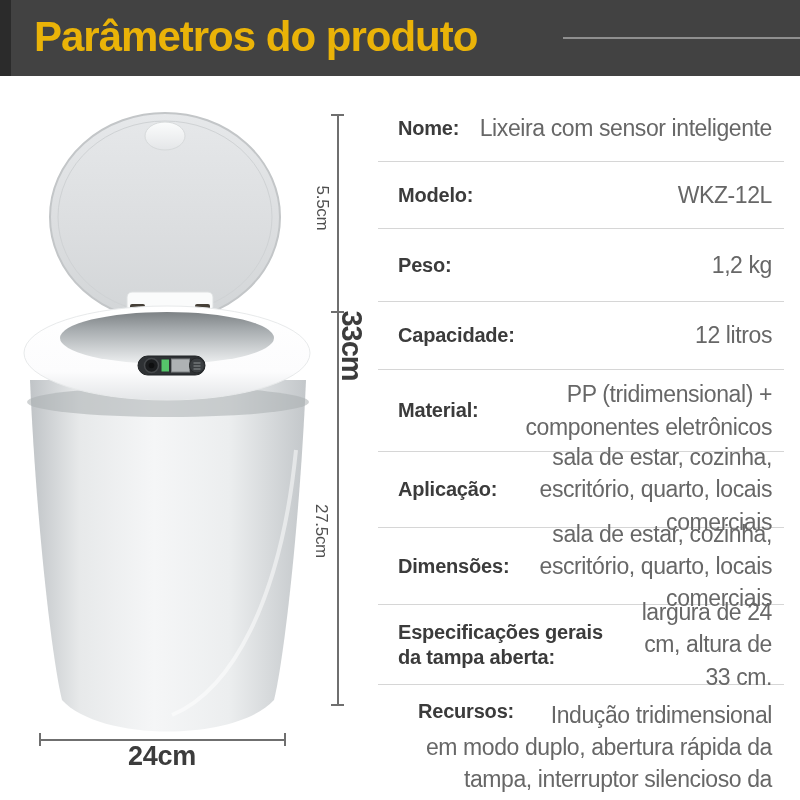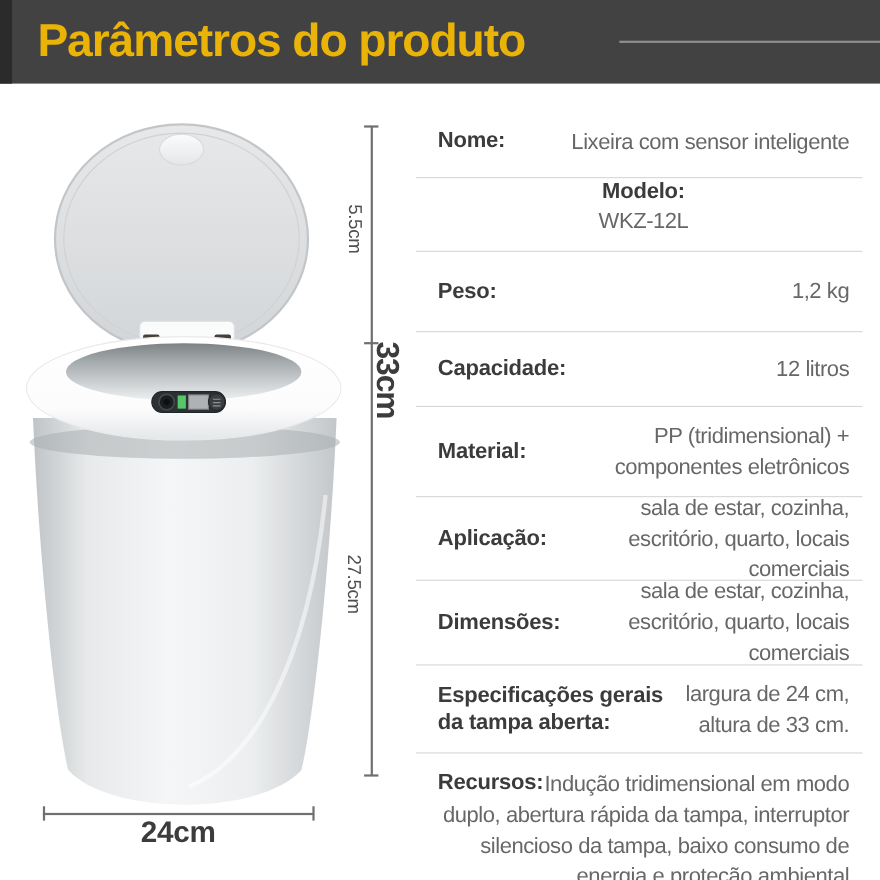--- a/index.html
+++ b/index.html
@@ -15,33 +15,33 @@
     font-size:42px;font-weight:bold;letter-spacing:-1px;white-space:nowrap;
   }
   .banner-line{position:absolute;left:563px;top:37px;width:237px;height:2px;background:#8f8f8f;}
   
   .spec-table{position:absolute;left:378px;top:96px;width:406px;}
   .row{
     box-sizing:border-box;display:flex;align-items:center;
     border-bottom:1.5px solid #d6d6d6;padding:0 12px 0 20px;
   }
   .row:last-child{border-bottom:none;}
-  .r1{height:66px;justify-content:center;} .r2{height:67px;flex-direction:column;} .r3{height:73px;} .r4{height:68px;}
+  .r1{height:66px;justify-content:center;} .r2{height:67px;} .r3{height:73px;} .r4{height:68px;}
   .r5{height:82px;} .r6{height:76px;} .r7{height:77px;} .r8{height:80px;}
   .r9{height:105px;display:block;padding-top:14px;}
   .lbl{
     font-size:20px;font-weight:bold;color:#3b3b3b;letter-spacing:-0.2px;
     flex:0 0 auto;line-height:1.25;
   }
   .r8 .lbl{max-width:225px;}
   .val{
-    flex:1 1 auto;text-align:right;font-size:20px;color:#676767;
+    flex:1 1 auto;text-align:right;font-size:23px;color:#676767;
     letter-spacing:-0.4px;line-height:1.4;
   }
-  .r9 .lbl{float:left;}
+  .r9 .lbl{float:left;margin-left:20px;}
   .r9 .val{display:block;}
   
   .figure{position:absolute;left:0;top:95px;width:378px;height:705px;}
   .dim-vline{position:absolute;left:337px;top:20px;width:1.5px;height:590px;background:#6f6f6f;}
   .htick{position:absolute;left:331px;width:13px;height:1.5px;background:#6f6f6f;}
   .htick.t1{top:19px;} .htick.t2{top:216px;} .htick.t3{top:609px;}
   .dim-hline{position:absolute;left:39px;top:644px;width:246px;height:1.5px;background:#6f6f6f;}
   .vtick{position:absolute;top:638px;width:1.5px;height:13px;background:#6f6f6f;}
   .vtick.t1{left:39px;} .vtick.t2{left:284px;}
   .dim-label{position:absolute;color:#4f4f4f;font-size:17px;letter-spacing:-0.3px;text-align:center;}

